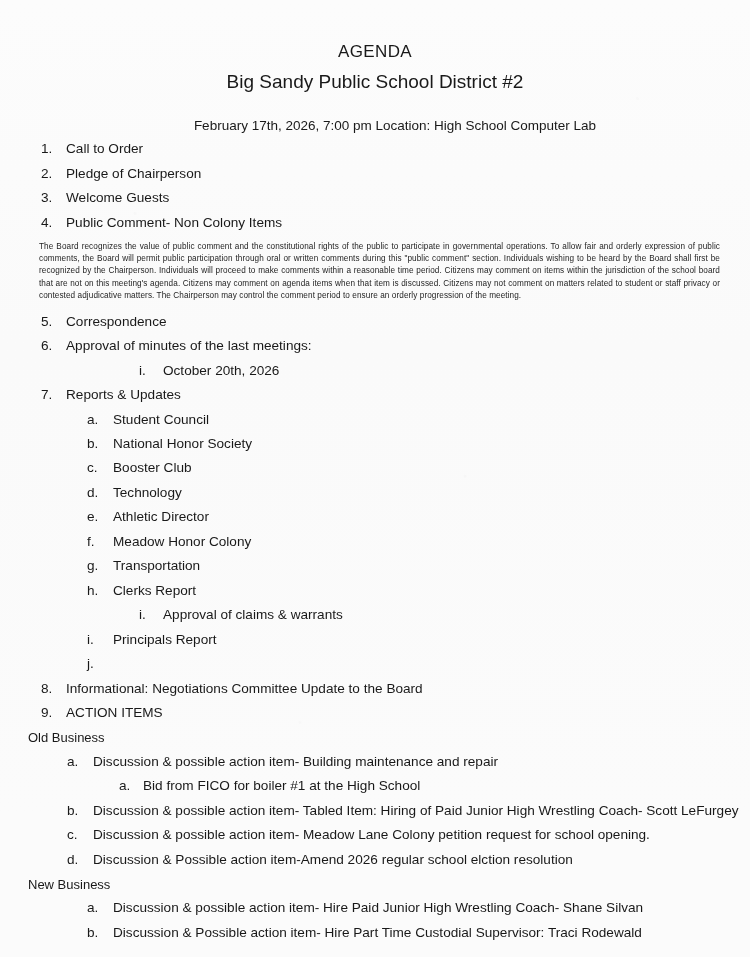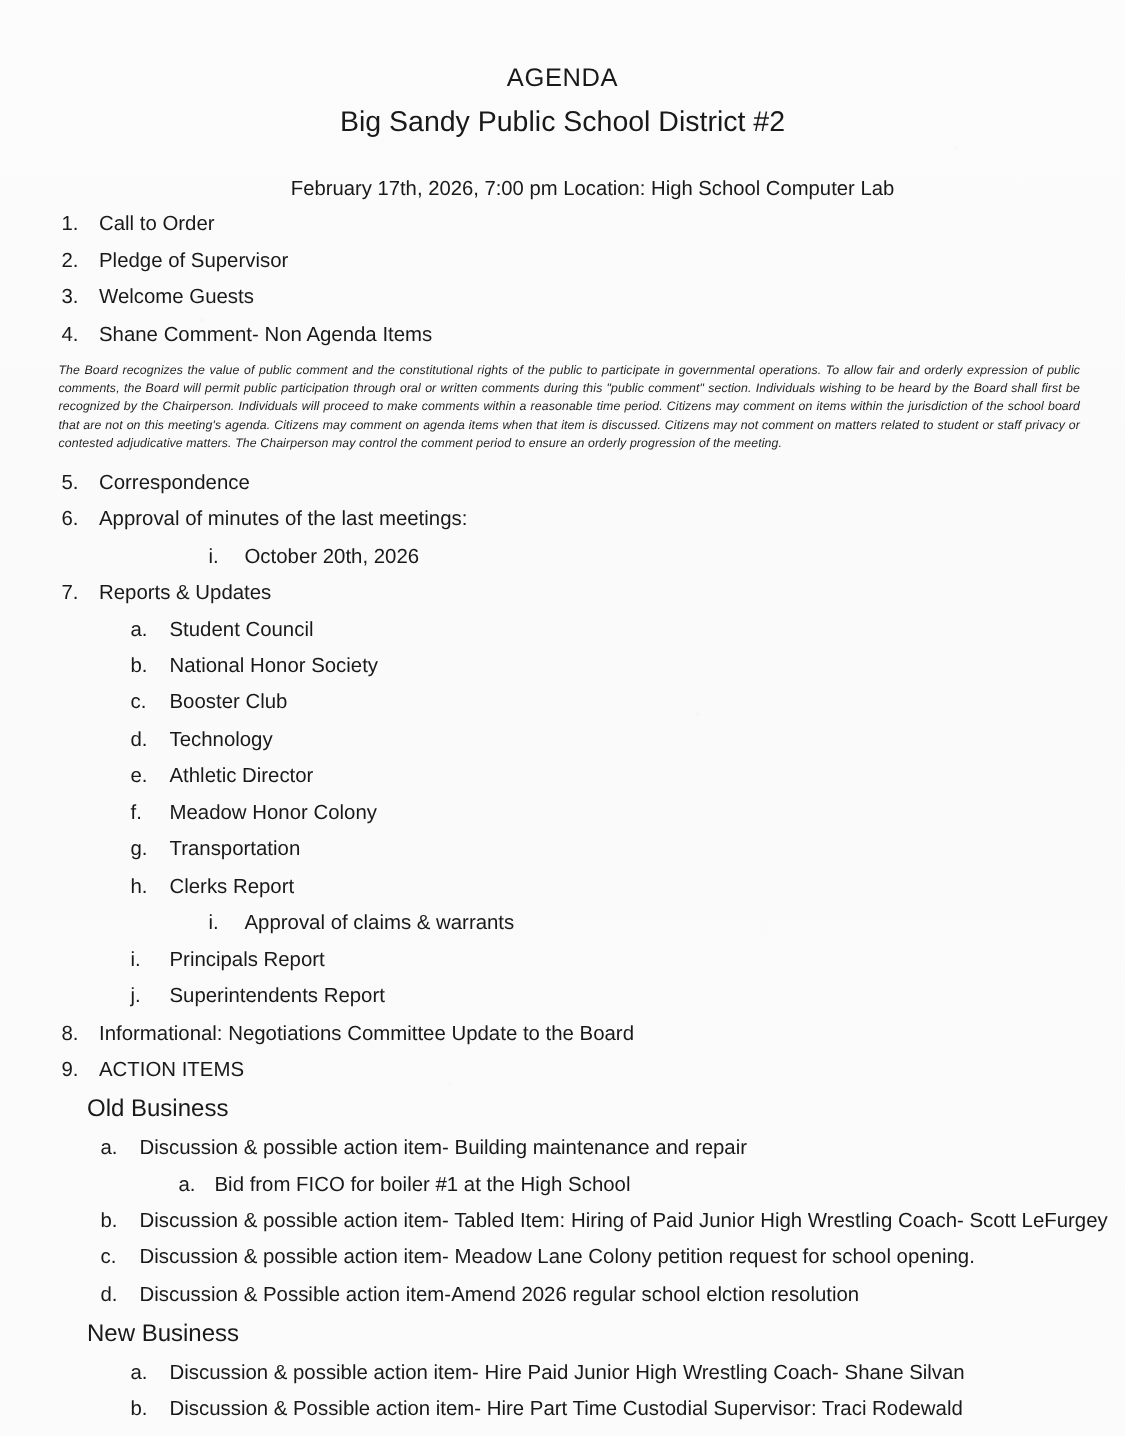--- a/index.html
+++ b/index.html
@@ -91,37 +91,36 @@
   .lvl3 .mk { width: 24px; }
 
   
   .lvlOB { padding-left: 67px; }
   .lvlOB .mk { width: 26px; }
 
   .lvlOB3 { padding-left: 119px; }
   .lvlOB3 .mk { width: 24px; }
 
   .section-head {
-    font-size: 16px;
+    font-size: 13px;
     line-height: 1.10;
-    padding-left: 58px;
+    padding-left: 28px;
     margin-top: 10px;
   }
 
   
   .policy {
     margin: 10px 0 0 0;
     padding-left: 39px;
     padding-right: 30px;
     font-size: 8.2px;
     line-height: 1.50;
     text-align: justify;
     color: #242424;
     letter-spacing: 0.01em;
-    font-style: italic;
   }
 
   .gap-sm { height: 3px; }
 </style>
 </head>
 <body>
 
 <div class="page">
   <div class="doc">
 
@@ -130,29 +129,29 @@
       <div class="t-district">Big Sandy Public School District #2</div>
       <div class="t-when">February 17th, 2026, 7:00 pm  Location: High School Computer Lab</div>
     </div>
 
     <div class="row lvl1">
       <span class="mk">1.</span>
       <span class="tx">Call to Order</span>
     </div>
     <div class="row lvl1">
       <span class="mk">2.</span>
-      <span class="tx">Pledge of Supervisor</span>
+      <span class="tx">Pledge of Chairperson</span>
     </div>
     <div class="row lvl1">
       <span class="mk">3.</span>
       <span class="tx">Welcome Guests</span>
     </div>
     <div class="row lvl1">
       <span class="mk">4.</span>
-      <span class="tx">Shane Comment- Non Agenda Items</span>
+      <span class="tx">Public Comment- Non Colony Items</span>
     </div>
 
     <p class="policy">The Board recognizes the value of public comment and the constitutional rights of the public to participate in governmental operations. To allow fair and orderly expression of public comments, the Board will permit public participation through oral or written comments during this "public comment" section. Individuals wishing to be heard by the Board shall first be recognized by the Chairperson. Individuals will proceed to make comments within a reasonable time period. Citizens may comment on items within the jurisdiction of the school board that are not on this meeting's agenda. Citizens may comment on agenda items when that item is discussed. Citizens may not comment on matters related to student or staff privacy or contested adjudicative matters. The Chairperson may control the comment period to ensure an orderly progression of the meeting.</p>
 
     <div class="gap-sm"></div>
 
     <div class="row lvl1">
       <span class="mk">5.</span>
       <span class="tx">Correspondence</span>
     </div>
@@ -204,21 +203,20 @@
     <div class="row lvl3">
       <span class="mk">i.</span>
       <span class="tx">Approval of claims &amp; warrants</span>
     </div>
     <div class="row lvl2">
       <span class="mk">i.</span>
       <span class="tx">Principals Report</span>
     </div>
     <div class="row lvl2">
       <span class="mk">j.</span>
-      <span class="tx">Superintendents Report</span>
     </div>
 
     <div class="row lvl1">
       <span class="mk">8.</span>
       <span class="tx">Informational: Negotiations Committee Update to the Board</span>
     </div>
     <div class="row lvl1">
       <span class="mk">9.</span>
       <span class="tx">ACTION ITEMS</span>
     </div>

